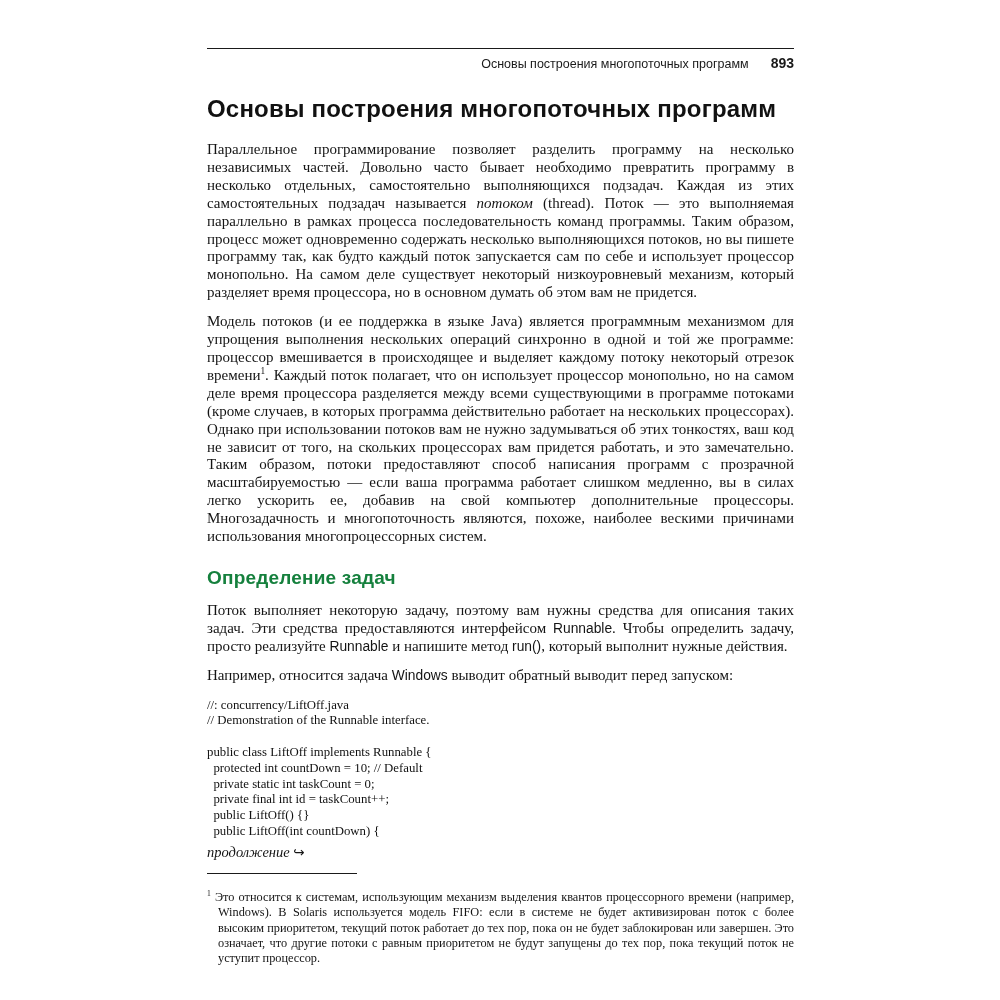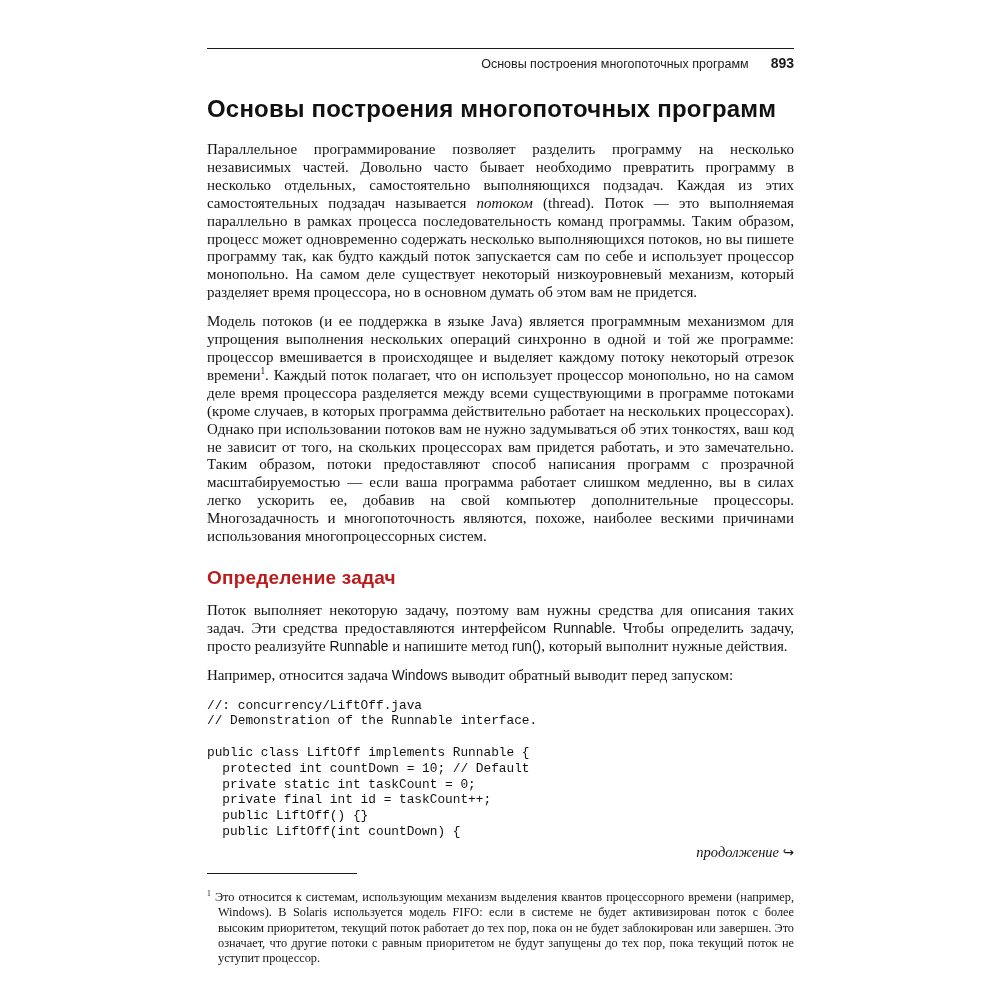--- a/index.html
+++ b/index.html
@@ -19,38 +19,38 @@
     padding-top:6px;
   }
   .rh-num{font-weight:700;font-size:14px}
 
   h1{
     font-family:"Liberation Sans",sans-serif;font-weight:700;font-size:24px;
     margin:24px 0 18px;color:#111;letter-spacing:.2px;
   }
   h2{
     font-family:"Liberation Sans",sans-serif;font-weight:700;font-size:19px;
-    margin:21px 0 13px;color:#b91c1c;letter-spacing:.2px;
+    margin:21px 0 13px;color:#15803d;letter-spacing:.2px;
   }
 
   .body-p{
     font-size:15px;line-height:17.9px;text-align:justify;
     margin:0 0 11px;hyphens:auto;
   }
 
   .run-i{font-style:italic}
   .run-sup{vertical-align:super;font-size:.62em;line-height:0}
   .run-code{font-family:Liberation Sans, sans-serif;font-size:.92em}
 
   .code{
-    font-family:Liberation Mono, monospace;font-size:12.8px;line-height:15.8px;
+    font-family:Liberation Serif, serif;font-size:12.8px;line-height:15.8px;
     white-space:pre;margin:13px 0 2px;color:#111;
   }
 
-  .continuation{text-align:right;font-style:italic;font-size:14.5px;margin:4px 0 10px}
+  .continuation{text-align:left;font-style:italic;font-size:14.5px;margin:4px 0 10px}
   .cont-symbol{font-style:normal;font-family:"DejaVu Sans",sans-serif;font-size:13.5px}
 
   .footnote-rule{width:150px;height:0;border-top:1px solid #1a1a1a;margin-top:12px}
   .footnote{
     font-size:12.3px;line-height:15.4px;text-align:justify;
     margin:16px 0 0;padding-left:11px;text-indent:-11px;hyphens:auto;
   }
 </style>
 </head>
 <body>

